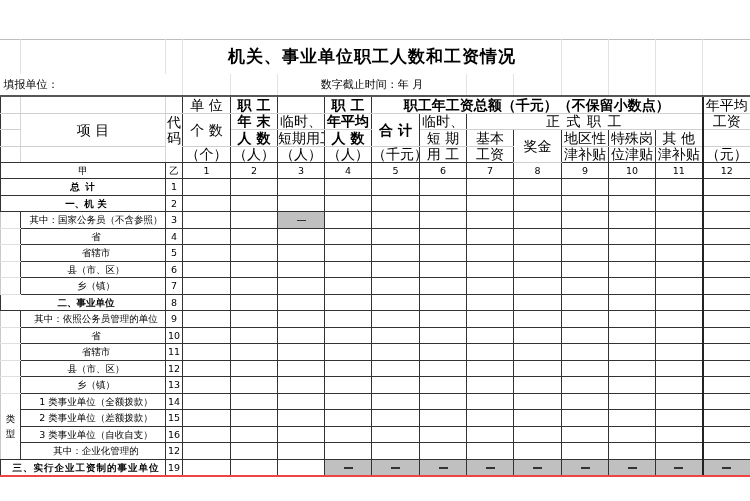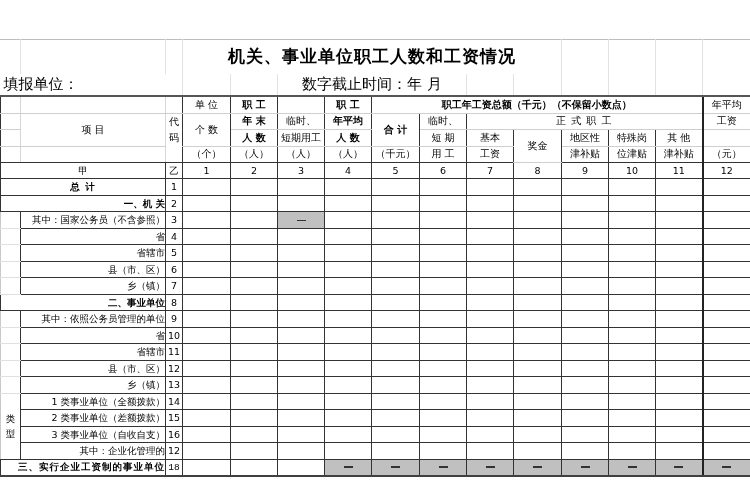--- a/index.html
+++ b/index.html
@@ -5,35 +5,35 @@
   html, body { margin:0; padding:0; background:#fff; }
   body { width:750px; height:501px; overflow:hidden; position:relative;
          font-family: "DejaVu Sans", "Liberation Sans", sans-serif; color:#000; }
   .sheet { position:absolute; left:0; top:39px; width:750px; }
   .gridlines-top { position:absolute; left:0; top:39px; width:750px; height:1px; background:#bdbdbd; }
   table { border-collapse:collapse; table-layout:fixed; width:750px;border-radius:19px; }
   td { padding:0; font-size:9.5px; line-height:1; text-align:center; vertical-align:middle;
        white-space:nowrap; overflow:hidden; }
   .title-row td { height:35px; border-right:1px solid #e2e2e2; }
   .title { font-size:17px; font-weight:bold; letter-spacing:1px; }
-  .meta-row td { height:21px; border-right:1px solid #e2e2e2; border-bottom:2px solid #555; font-size:15px; }
+  .meta-row td { height:21px; border-right:1px solid #e2e2e2; border-bottom:2px solid #555; font-size:11px; }
   .meta-left { text-align:left; padding-left:3px !important; }
-  .hdr td { height:15.5px; border-left:1px solid #333; border-right:1px solid #333; font-size:10px; }
+  .hdr td { height:15.5px; border-left:1px solid #333; border-right:1px solid #333; font-size:14px; }
   .hdr td.soft-b { border-bottom:1px solid #cfcfcf; }
   .hdr td.hard-b { border-bottom:1px solid #333; }
   .hdr td.lgray { border-left:1px solid #d6d6d6; border-right:1px solid #d6d6d6;margin-left:8px; }
   .bold { font-weight:bold;margin-left:38px; }
   .idx td { height:15px; border:1px solid #333; font-size:9.5px; }
   .body-row td { height:15.5px; border:1px solid #333; font-size:9.5px; }
-  .body-row td.lbl { text-align:right; padding-left:6px; }
+  .body-row td.lbl { text-align:center; padding-left:6px; }
   .body-row td.ind-empty { border-left:1px solid #c9c9c9; border-top:1px solid #e0e0e0; border-bottom:1px solid #e0e0e0; }
   .grey { background:#c0c0c0; }
   .dash { display:inline-block; width:9px; height:1.5px; background:#333; vertical-align:middle; }
   .thick-l { border-left:2px solid #222 !important; }
-  .last-row td { border-bottom:2px solid #404040;font-family:Liberation Mono, monospace; }
+  .last-row td { border-bottom:2px solid #ef4444; }
 </style>
 </head>
 <body>
 
 <div class="gridlines-top"></div>
 
 <div class="sheet">
 <table>
   <colgroup>
     <col style="width:20px">
@@ -446,21 +446,21 @@
           <td></td>
           <td></td>
     <td></td>
           <td></td>
           <td></td>
           <td class="thick-l"></td>
   </tr>
 
   <tr class="body-row last-row">
     <td colspan="2" class="lbl bold" style="letter-spacing:1px"><span>三、实行企业工资制的事业单位</span></td>
-    <td><span>18</span></td>
+    <td><span>19</span></td>
     <td></td>
     <td></td>
     <td></td>
     <td class="grey"><span class="dash"></span></td>
     <td class="grey"><span class="dash"></span></td>
     <td class="grey"><span class="dash"></span></td>
     <td class="grey"><span class="dash"></span></td>
     <td class="grey"><span class="dash"></span></td>
     <td class="grey"><span class="dash"></span></td>
     <td class="grey"><span class="dash"></span></td>

